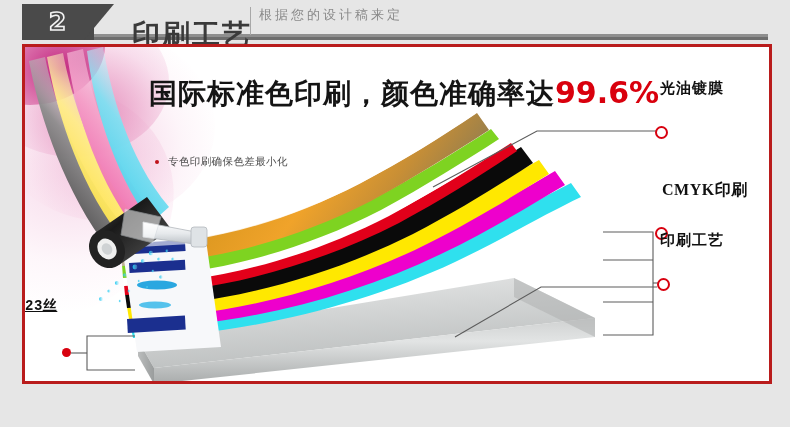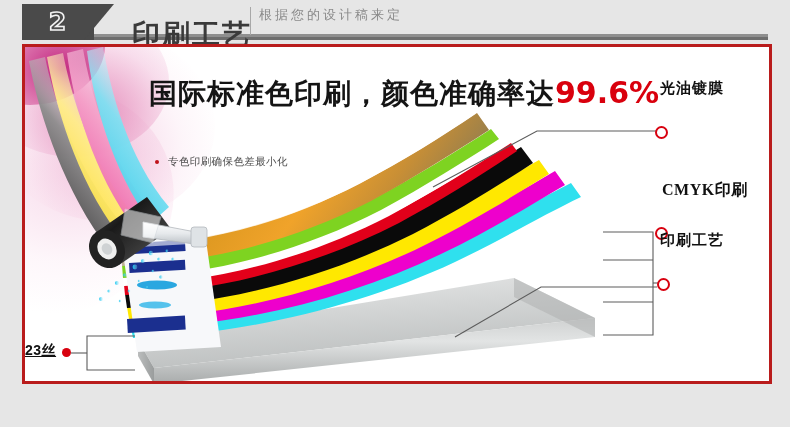--- a/index.html
+++ b/index.html
@@ -51,21 +51,21 @@
 
   
   .illus{position:absolute;left:0;top:0;width:744px;height:334px;}
 
   
   .callout{position:absolute;font-weight:bold;color:#111;white-space:nowrap;}
   .c-varnish{left:660px;top:79px;font-size:15px;letter-spacing:1px;}
   .c-cmyk{left:662px;top:180px;font-size:16px;letter-spacing:.5px;font-family:Liberation Serif, serif;}
   .c-base{left:660px;top:231px;font-size:15px;letter-spacing:1px;}
   .c-23{left:25px;top:297px;font-size:14px;letter-spacing:.5px;color:#111;
-        font-family:Liberation Sans, sans-serif;text-decoration:underline;margin-top:45px;}
+        font-family:Liberation Mono, monospace;text-decoration:underline;}
   .reddot{position:absolute;width:9px;height:9px;border-radius:50%;background:#d8010f;}
   .redring{position:absolute;width:9px;height:9px;border-radius:50%;background:#fff;border:2.5px solid #d8010f;}
 </style>
 </head>
 <body>
 
 <div class="page">
 
   <div class="header">
     <div class="hdr-bar"></div>

